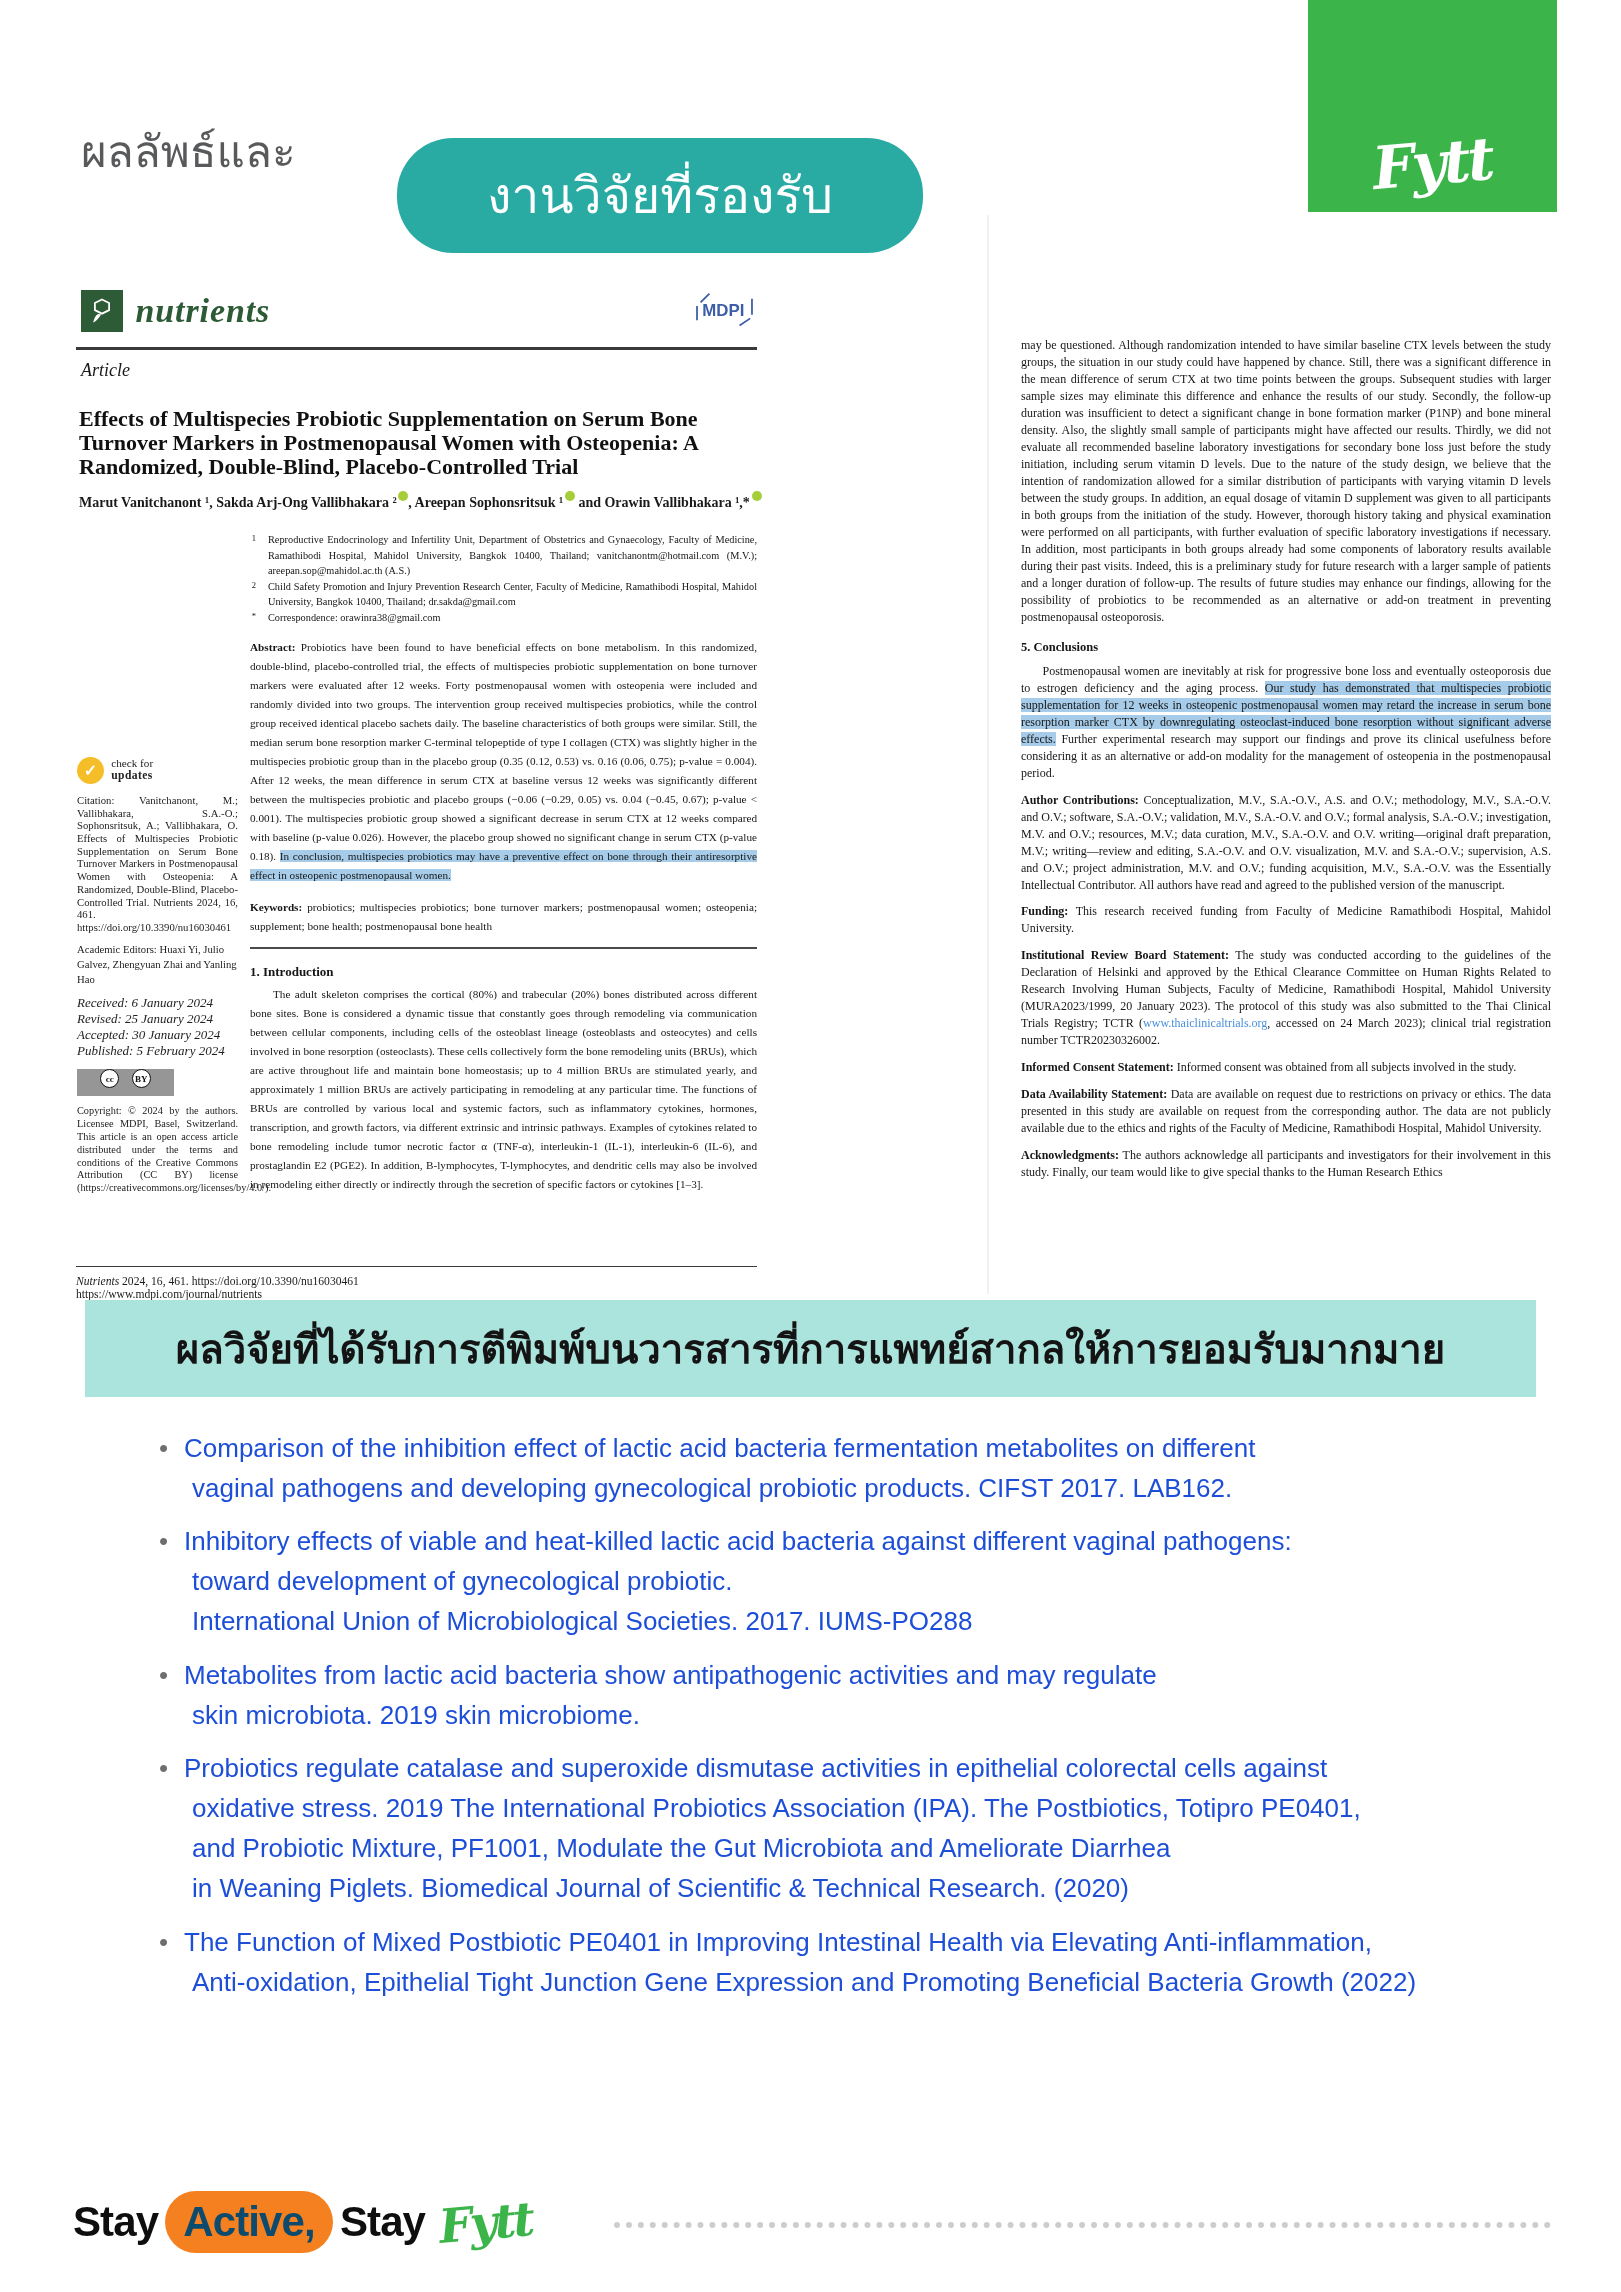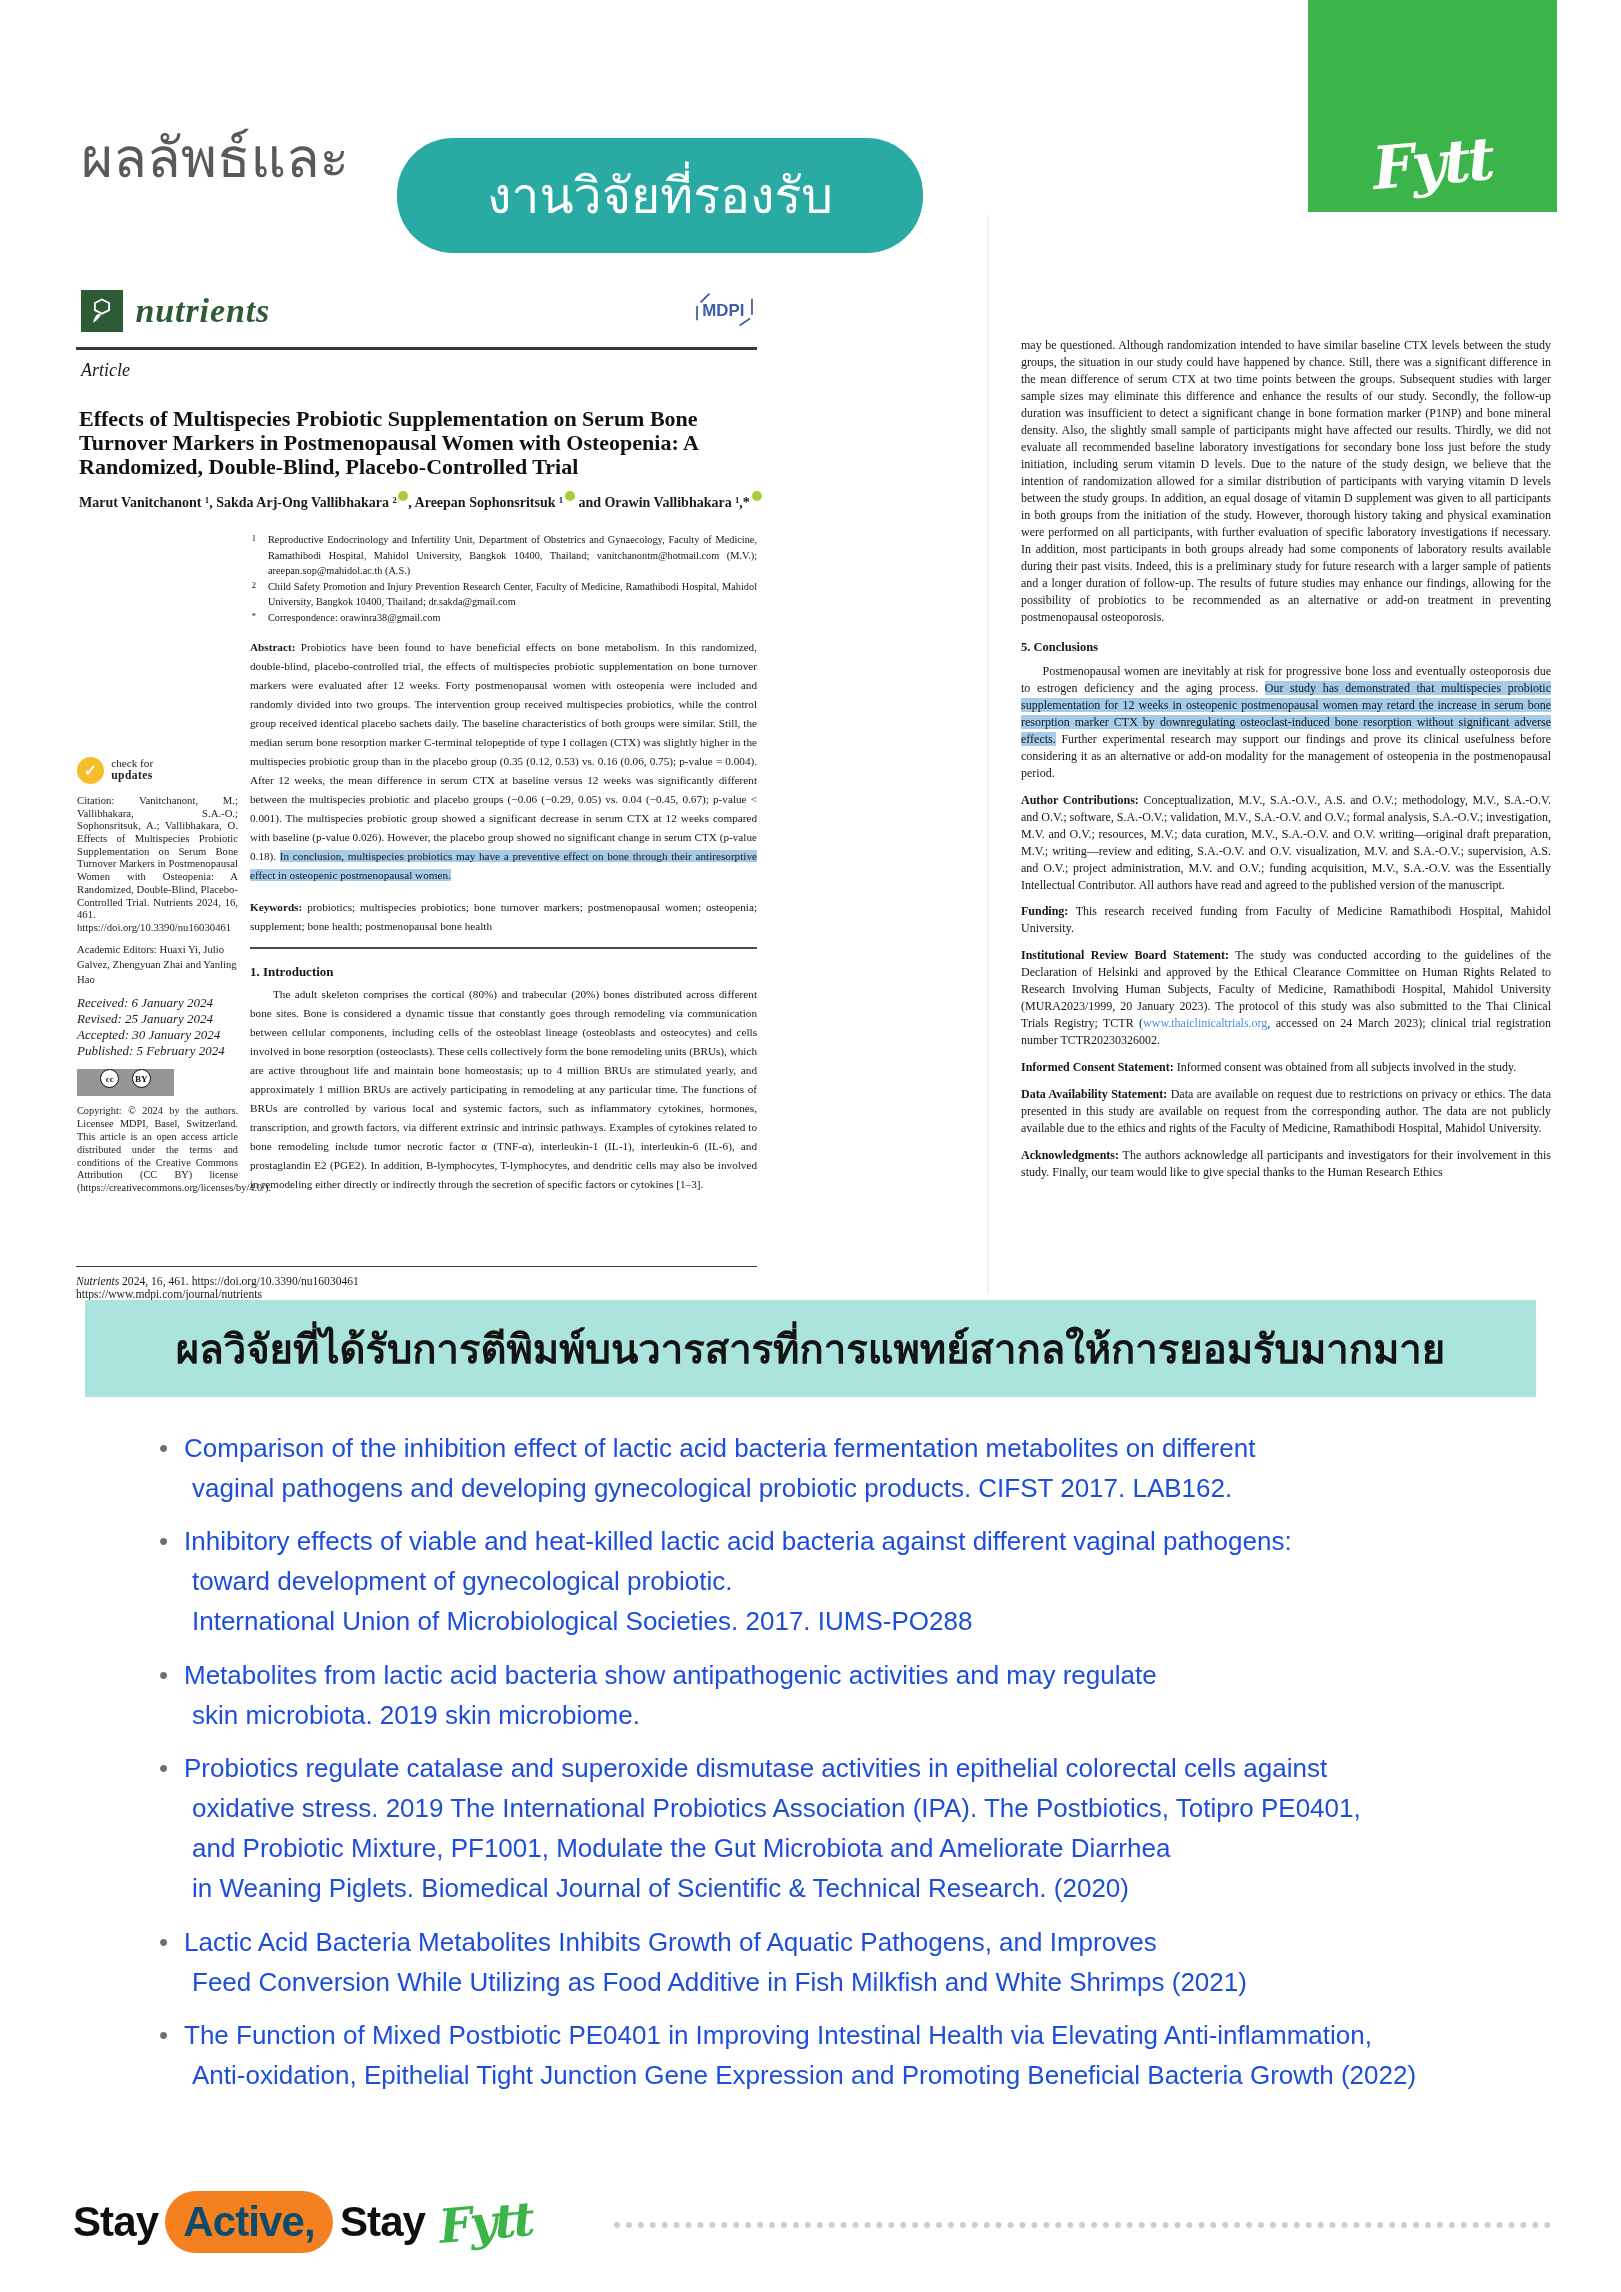--- a/index.html
+++ b/index.html
@@ -1,20 +1,20 @@
 <!DOCTYPE html>
 <html style="font-size:14.3px"><head>
 <meta charset="utf-8">
 <style>
   html,body{margin:0;padding:0;background:#fff;}
   #page{position:relative;width:1621px;height:2293px;background:#ffffff;overflow:hidden;
         font-family:"Liberation Sans",sans-serif;color:#1a1a1a;}
 
   
-  .hdr-gray{position:absolute;left:81px;top:124px;font-size:55px;line-height:1.25;
+  .hdr-gray{position:absolute;left:81px;top:124px;font-size:44px;line-height:1.25;
             color:#58595b;font-weight:500;}
   .hdr-pill{position:absolute;left:397px;top:138px;width:526px;height:115px;background:#29aba4;
             border-radius:56px;display:flex;align-items:center;justify-content:center;
             color:#ffffff;font-size:50px;font-weight:500;}
   .fytt-box{position:absolute;left:1308px;top:0;width:249px;height:212px;background:#3bb54a;
             display:flex;align-items:flex-end;justify-content:center;}
   .fytt-script{color:#fff;font-family:"DejaVu Serif",serif;font-style:italic;font-weight:900;
                font-size:59px;letter-spacing:-2.7px;transform:rotate(-5deg);padding-bottom:14.3px;}
 
   
@@ -247,24 +247,20 @@
       <div>Metabolites from lactic acid bacteria show antipathogenic activities and may regulate</div>
       <div class="cont">skin microbiota. 2019 skin microbiome.</div>
     </div>
     <div class="pub">
       <div>Probiotics regulate catalase and superoxide dismutase activities in epithelial colorectal cells against</div>
       <div class="cont">oxidative stress. 2019 The International Probiotics Association (IPA). The Postbiotics, Totipro PE0401,</div>
       <div class="cont">and Probiotic Mixture, PF1001, Modulate the Gut Microbiota and Ameliorate Diarrhea</div>
       <div class="cont">in Weaning Piglets. Biomedical Journal of Scientific &amp; Technical Research. (2020)</div>
     </div>
     <div class="pub">
-      <div>Lactic Acid Bacteria Metabolites Inhibits Growth of Aquatic Pathogens, and Improves</div>
-      <div class="cont">Feed Conversion While Utilizing as Food Additive in Fish Milkfish and White Shrimps (2021)</div>
-    </div>
-    <div class="pub">
       <div>The Function of Mixed Postbiotic PE0401 in Improving Intestinal Health via Elevating Anti-inflammation,</div>
       <div class="cont">Anti-oxidation, Epithelial Tight Junction Gene Expression and Promoting Beneficial Bacteria Growth (2022)</div>
     </div>
   </div>
 
   <div class="sfooter">
     <span>Stay</span>
     <span class="active-pill">Active,</span>
     <span>Stay</span>
     <span class="fytt-green">Fytt</span>

